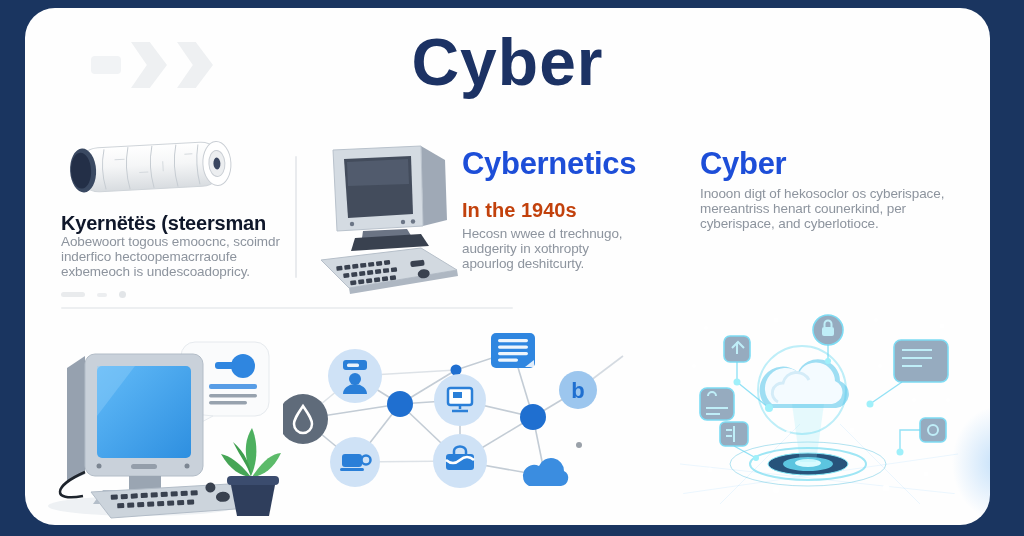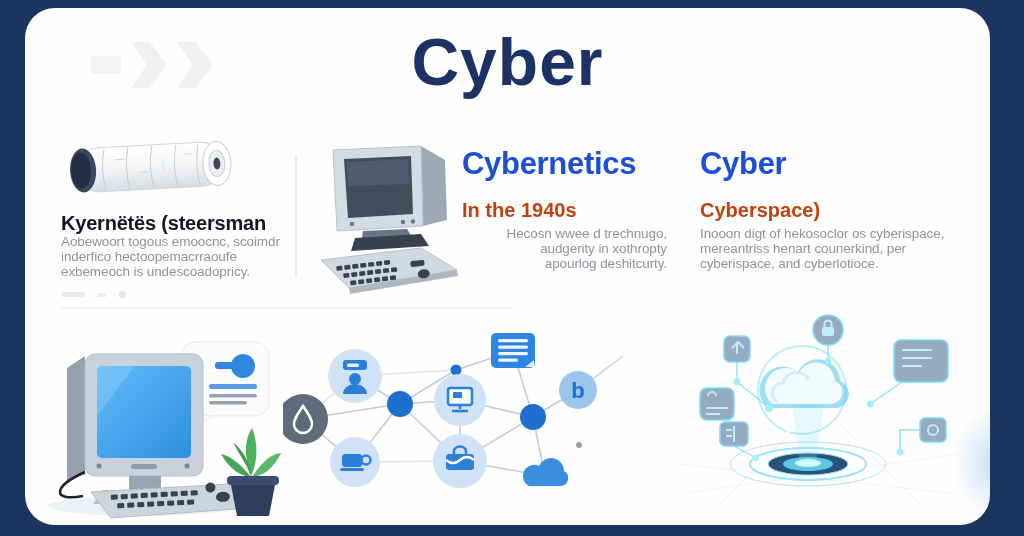--- a/index.html
+++ b/index.html
@@ -31,21 +31,21 @@
   .mark-dot { width:7px; height:7px; border-radius:50%; background:#e2e5e8; }
 
   .vdivider { position:absolute; left:270px; top:148px; width:2px; height:122px;
               background:#e9ebee; border-radius:1px; }
   .hdivider { position:absolute; left:36px; top:299px; width:452px; height:2px;
               background:#edeff1; border-radius:1px; }
 
   .col2-art { position:absolute; left:278px; top:126px; }
   .col2-text { position:absolute; left:437px; top:138px; width:205px; }
   .col2-text h3 { margin-top:17px; }
-  .col2-text .body { margin-top:5px;text-align:right; }
+  .col2-text .body { margin-top:5px; }
 
   .col3-text { position:absolute; left:675px; top:138px; width:275px; }
   .col3-text h3 { margin-top:17px; }
   .col3-text .body { margin-top:5px; }
 
   .retro-scene { position:absolute; left:8px; top:316px; }
   .network { position:absolute; left:258px; top:320px; }
 
   .cyber-panel { position:absolute; left:655px; top:296px; width:278px; height:200px;
                  border-radius:22px; overflow:hidden;
@@ -145,21 +145,20 @@
       <h3 class="col-sub">In the 1940s</h3>
       <div class="body">
         <div class="body-line">Hecosn wwee d trechnugo,</div>
         <div class="body-line">audgerity in xothropty</div>
         <div class="body-line">apourlog deshitcurty.</div>
       </div>
     </section>
 
     <section class="col3-text">
       <h2 class="col-head-lg">Cyber</h2>
-      <h3 class="col-sub">Cyberspace)</h3>
       <div class="body">
         <div class="body-line">Inooon digt of hekosoclor os cyberispace,</div>
         <div class="body-line">mereantriss henart counerkind, per</div>
         <div class="body-line">cyberispace, and cyberlotioce.</div>
       </div>
     </section>
 
     <div class="hdivider"></div>
 
     <svg class="retro-scene" width="252" height="198" viewBox="0 0 252 198">

